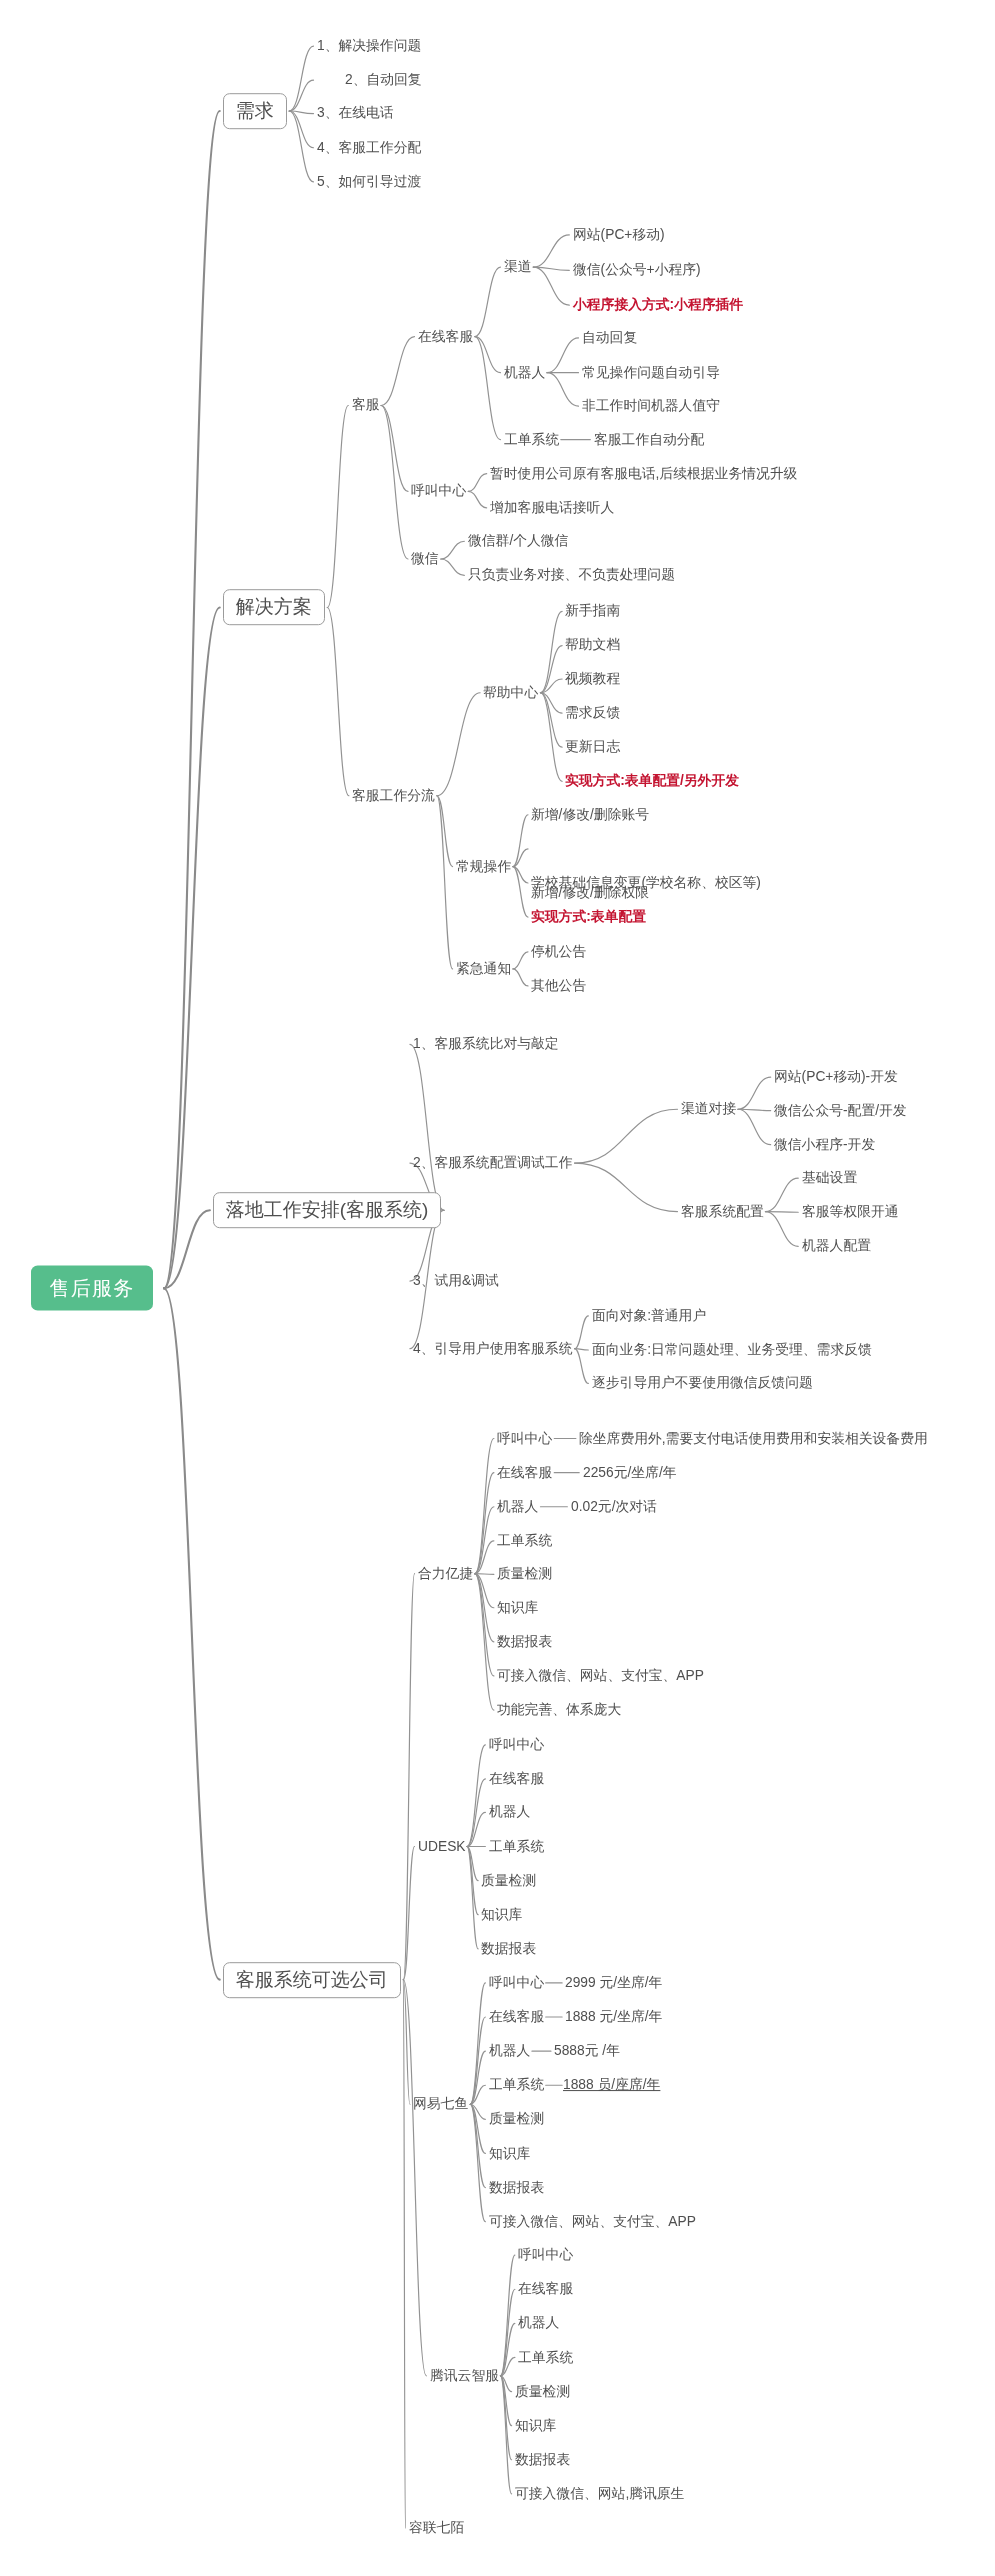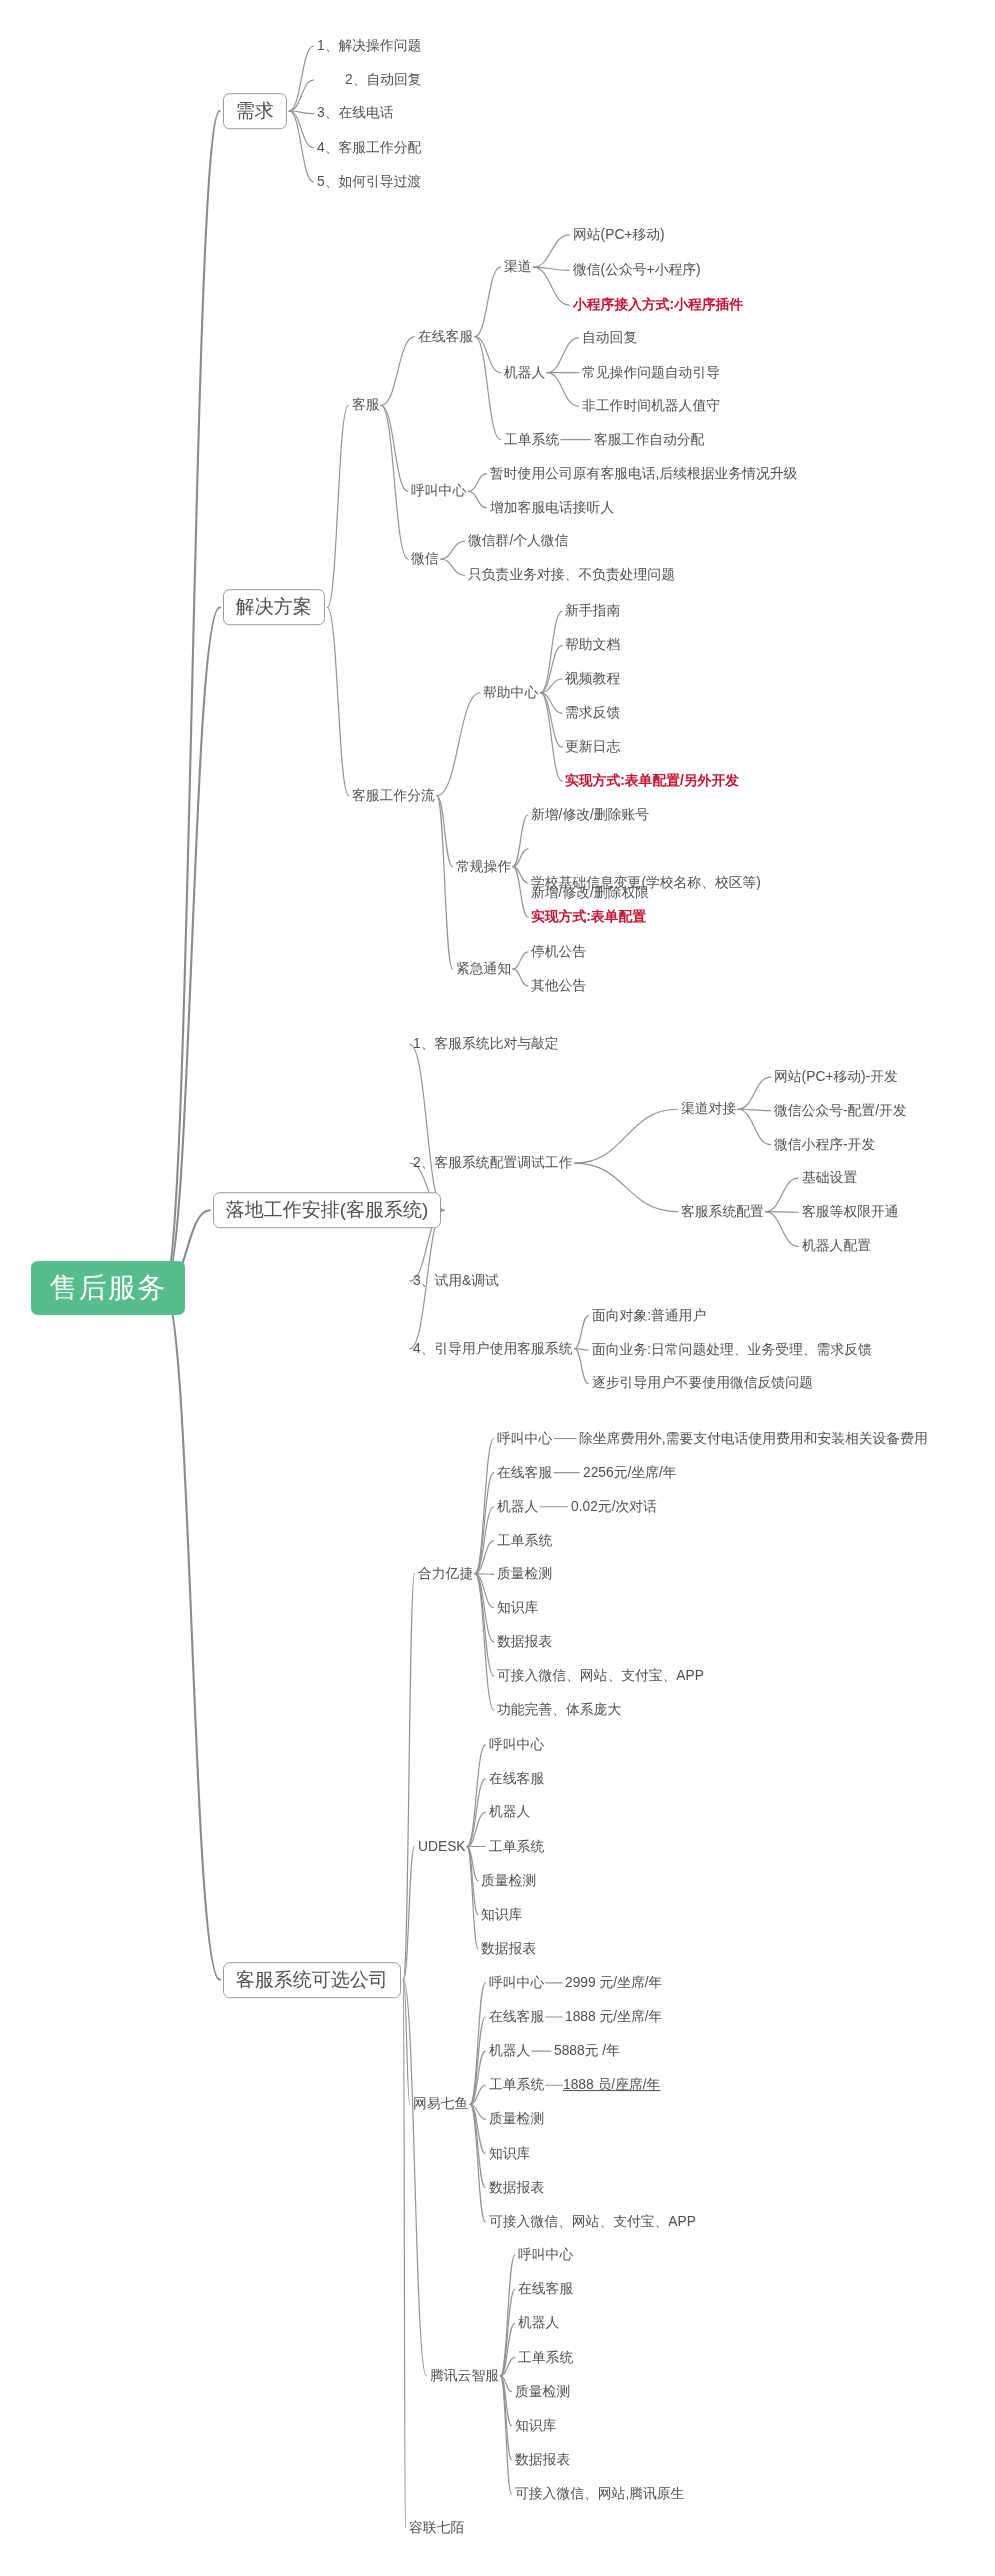--- a/index.html
+++ b/index.html
@@ -4,21 +4,21 @@
 <style>
   html,body{margin:0;padding:0;background:#ffffff;}
   .canvas{position:relative;width:995px;height:2576px;background:#ffffff;overflow:hidden;
           font-family:"Liberation Sans","DejaVu Sans",sans-serif;}
   #edges{position:absolute;left:0;top:0;width:995px;height:2576px;}
   #nodes{position:absolute;left:0;top:0;width:995px;height:2576px;}
   .edge{fill:none;stroke:var(--line,#929292);stroke-width:1.8;stroke-linecap:round;}
   .edge.thick{stroke-width:3.2;stroke:var(--line-thick,#8a8a8a);}
   .node{position:absolute;transform:translateY(-50%);white-space:nowrap;line-height:1.15;}
   .s-root{background:var(--root-bg,#56BE8C);color:var(--root-text,#ffffff);
-          font-size:28px;padding:11px 18.4px;border-radius:6.6px;letter-spacing:1.3px;}
+          font-size:20px;padding:11px 18.4px;border-radius:6.6px;letter-spacing:1.3px;}
   .s-box{background:#ffffff;border:1.3px solid var(--box-border,#9b9b9b);color:var(--text,#4a4a4a);
          font-size:19px;padding:5.9px 11.8px;border-radius:6.6px;}
   .s-text{color:var(--text,#4f4f4f);font-size:13.8px;}
   .s-red{color:var(--red,#C41431);font-size:13.8px;font-weight:bold;}
 </style>
 </head>
 <body>
 
 <div class="canvas">
   <svg id="edges" xmlns="http://www.w3.org/2000/svg" viewBox="0 0 1517 3927">

